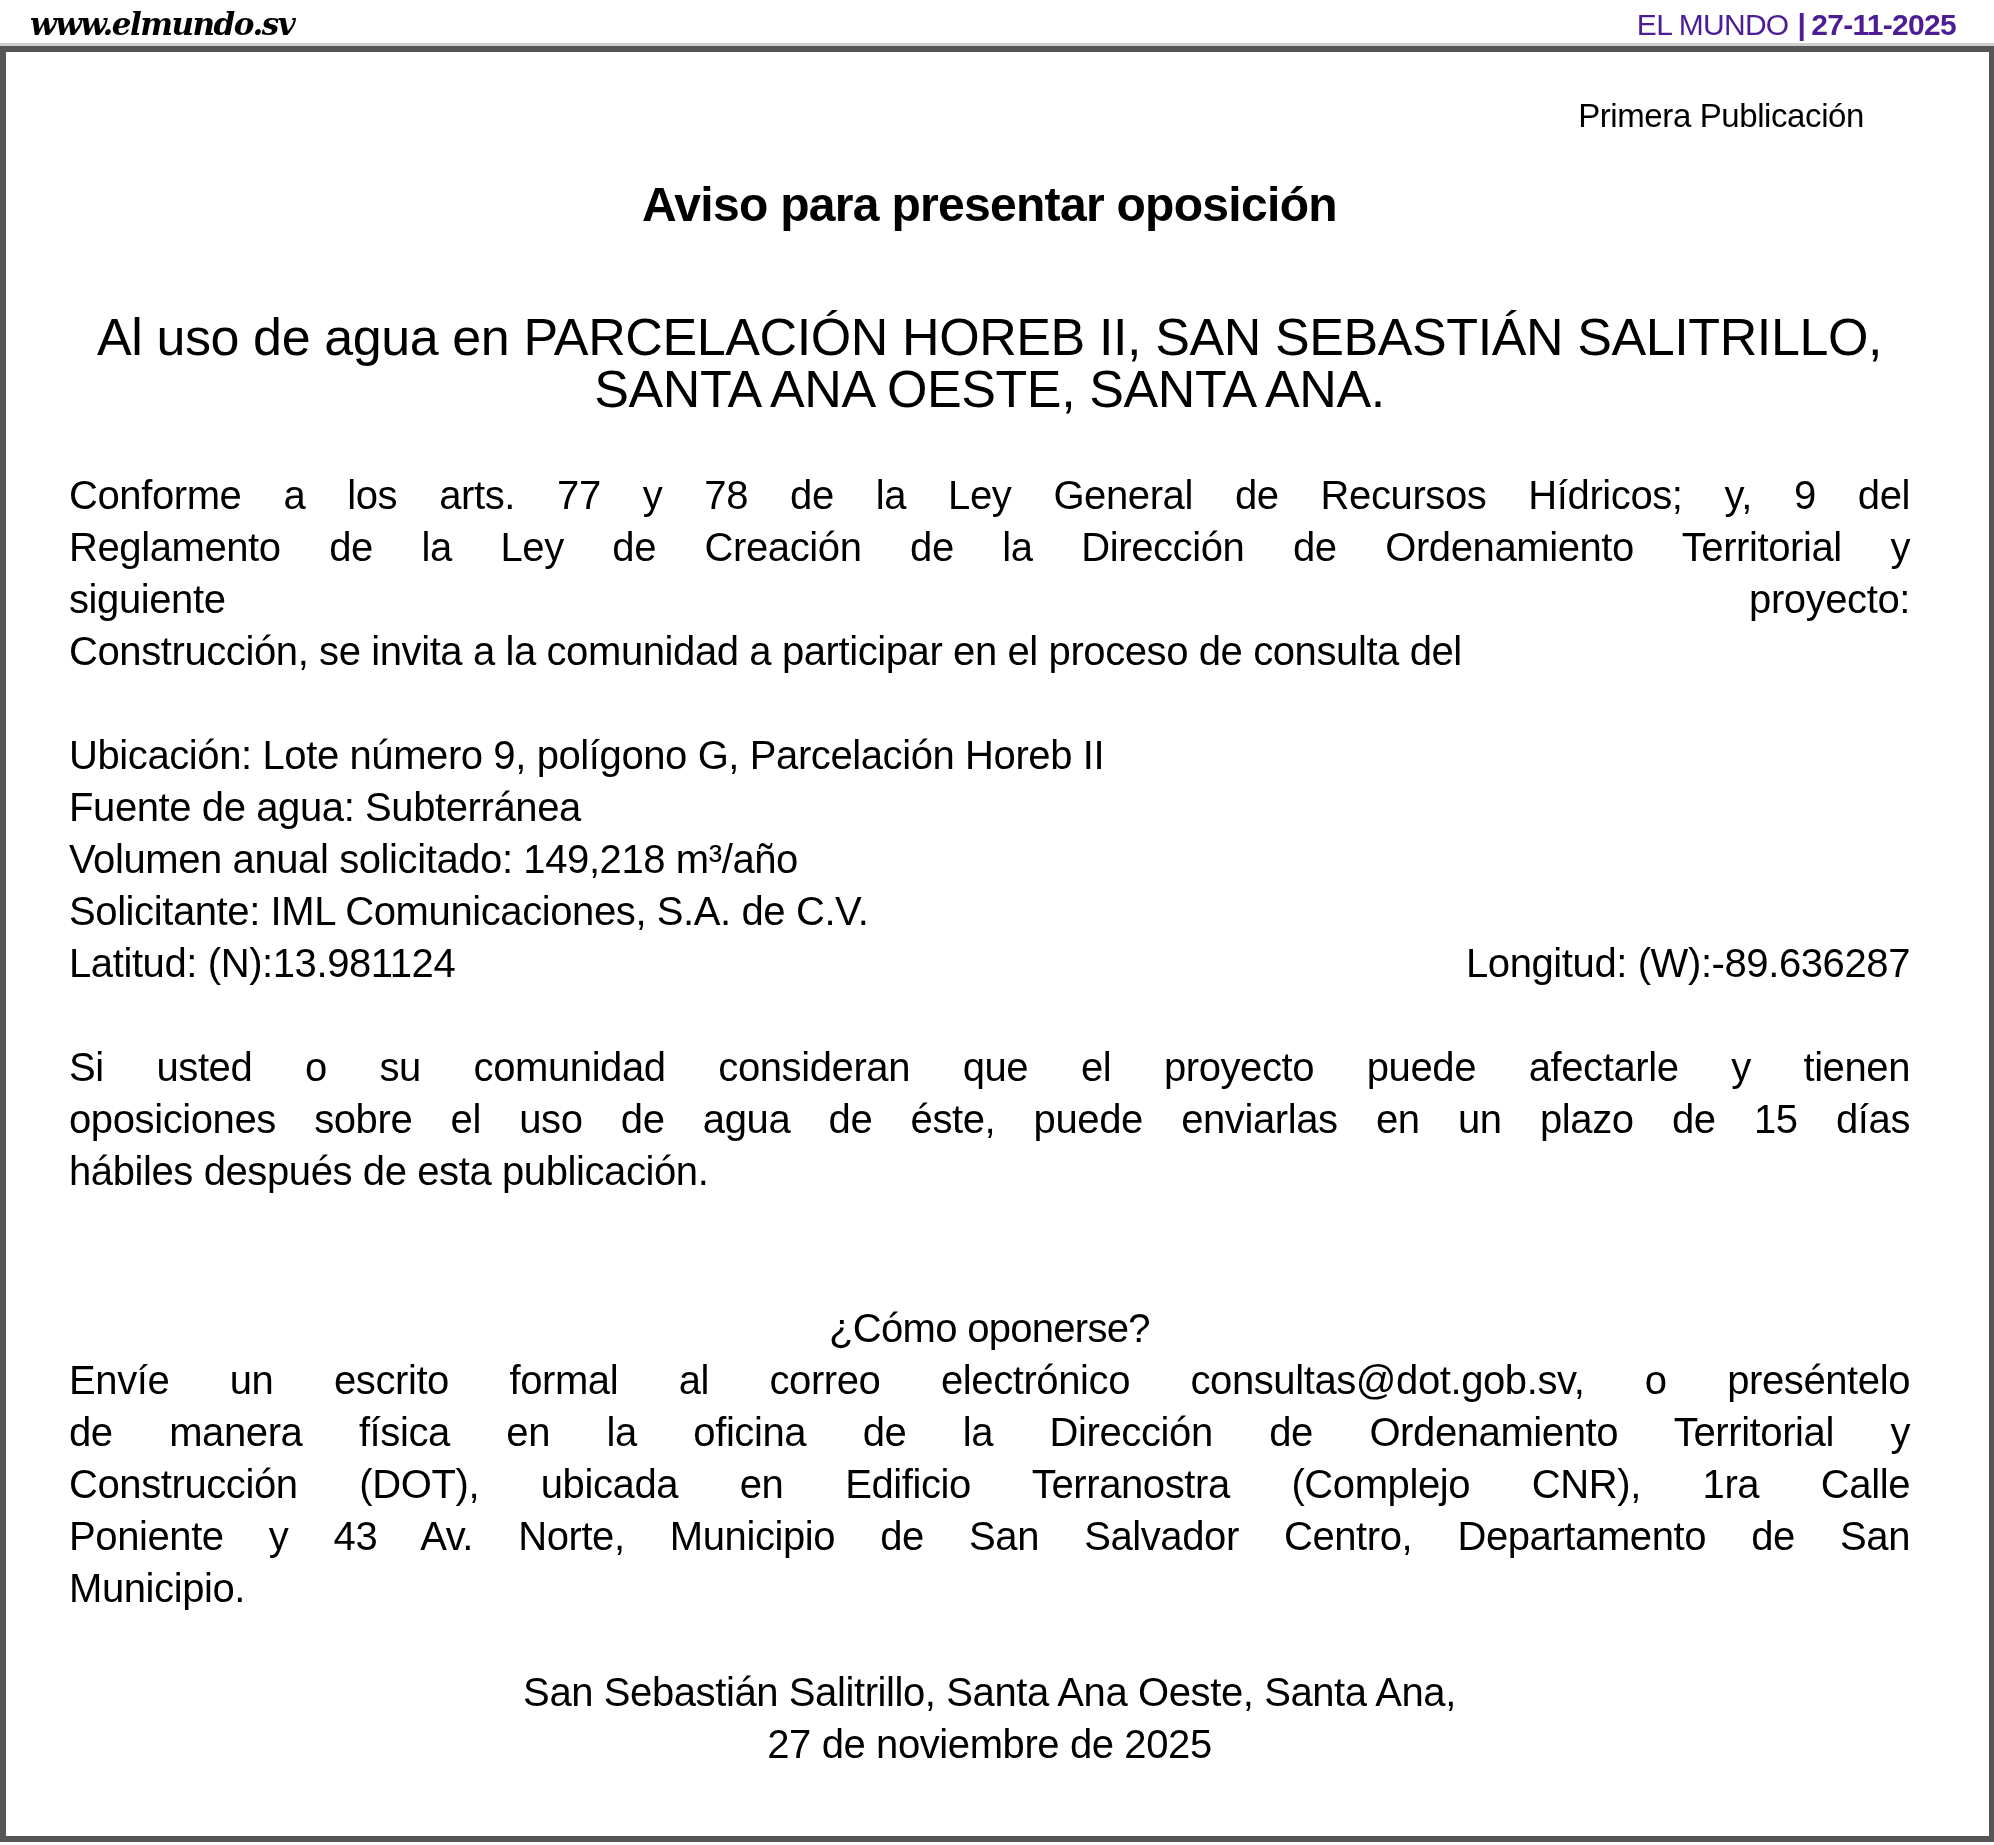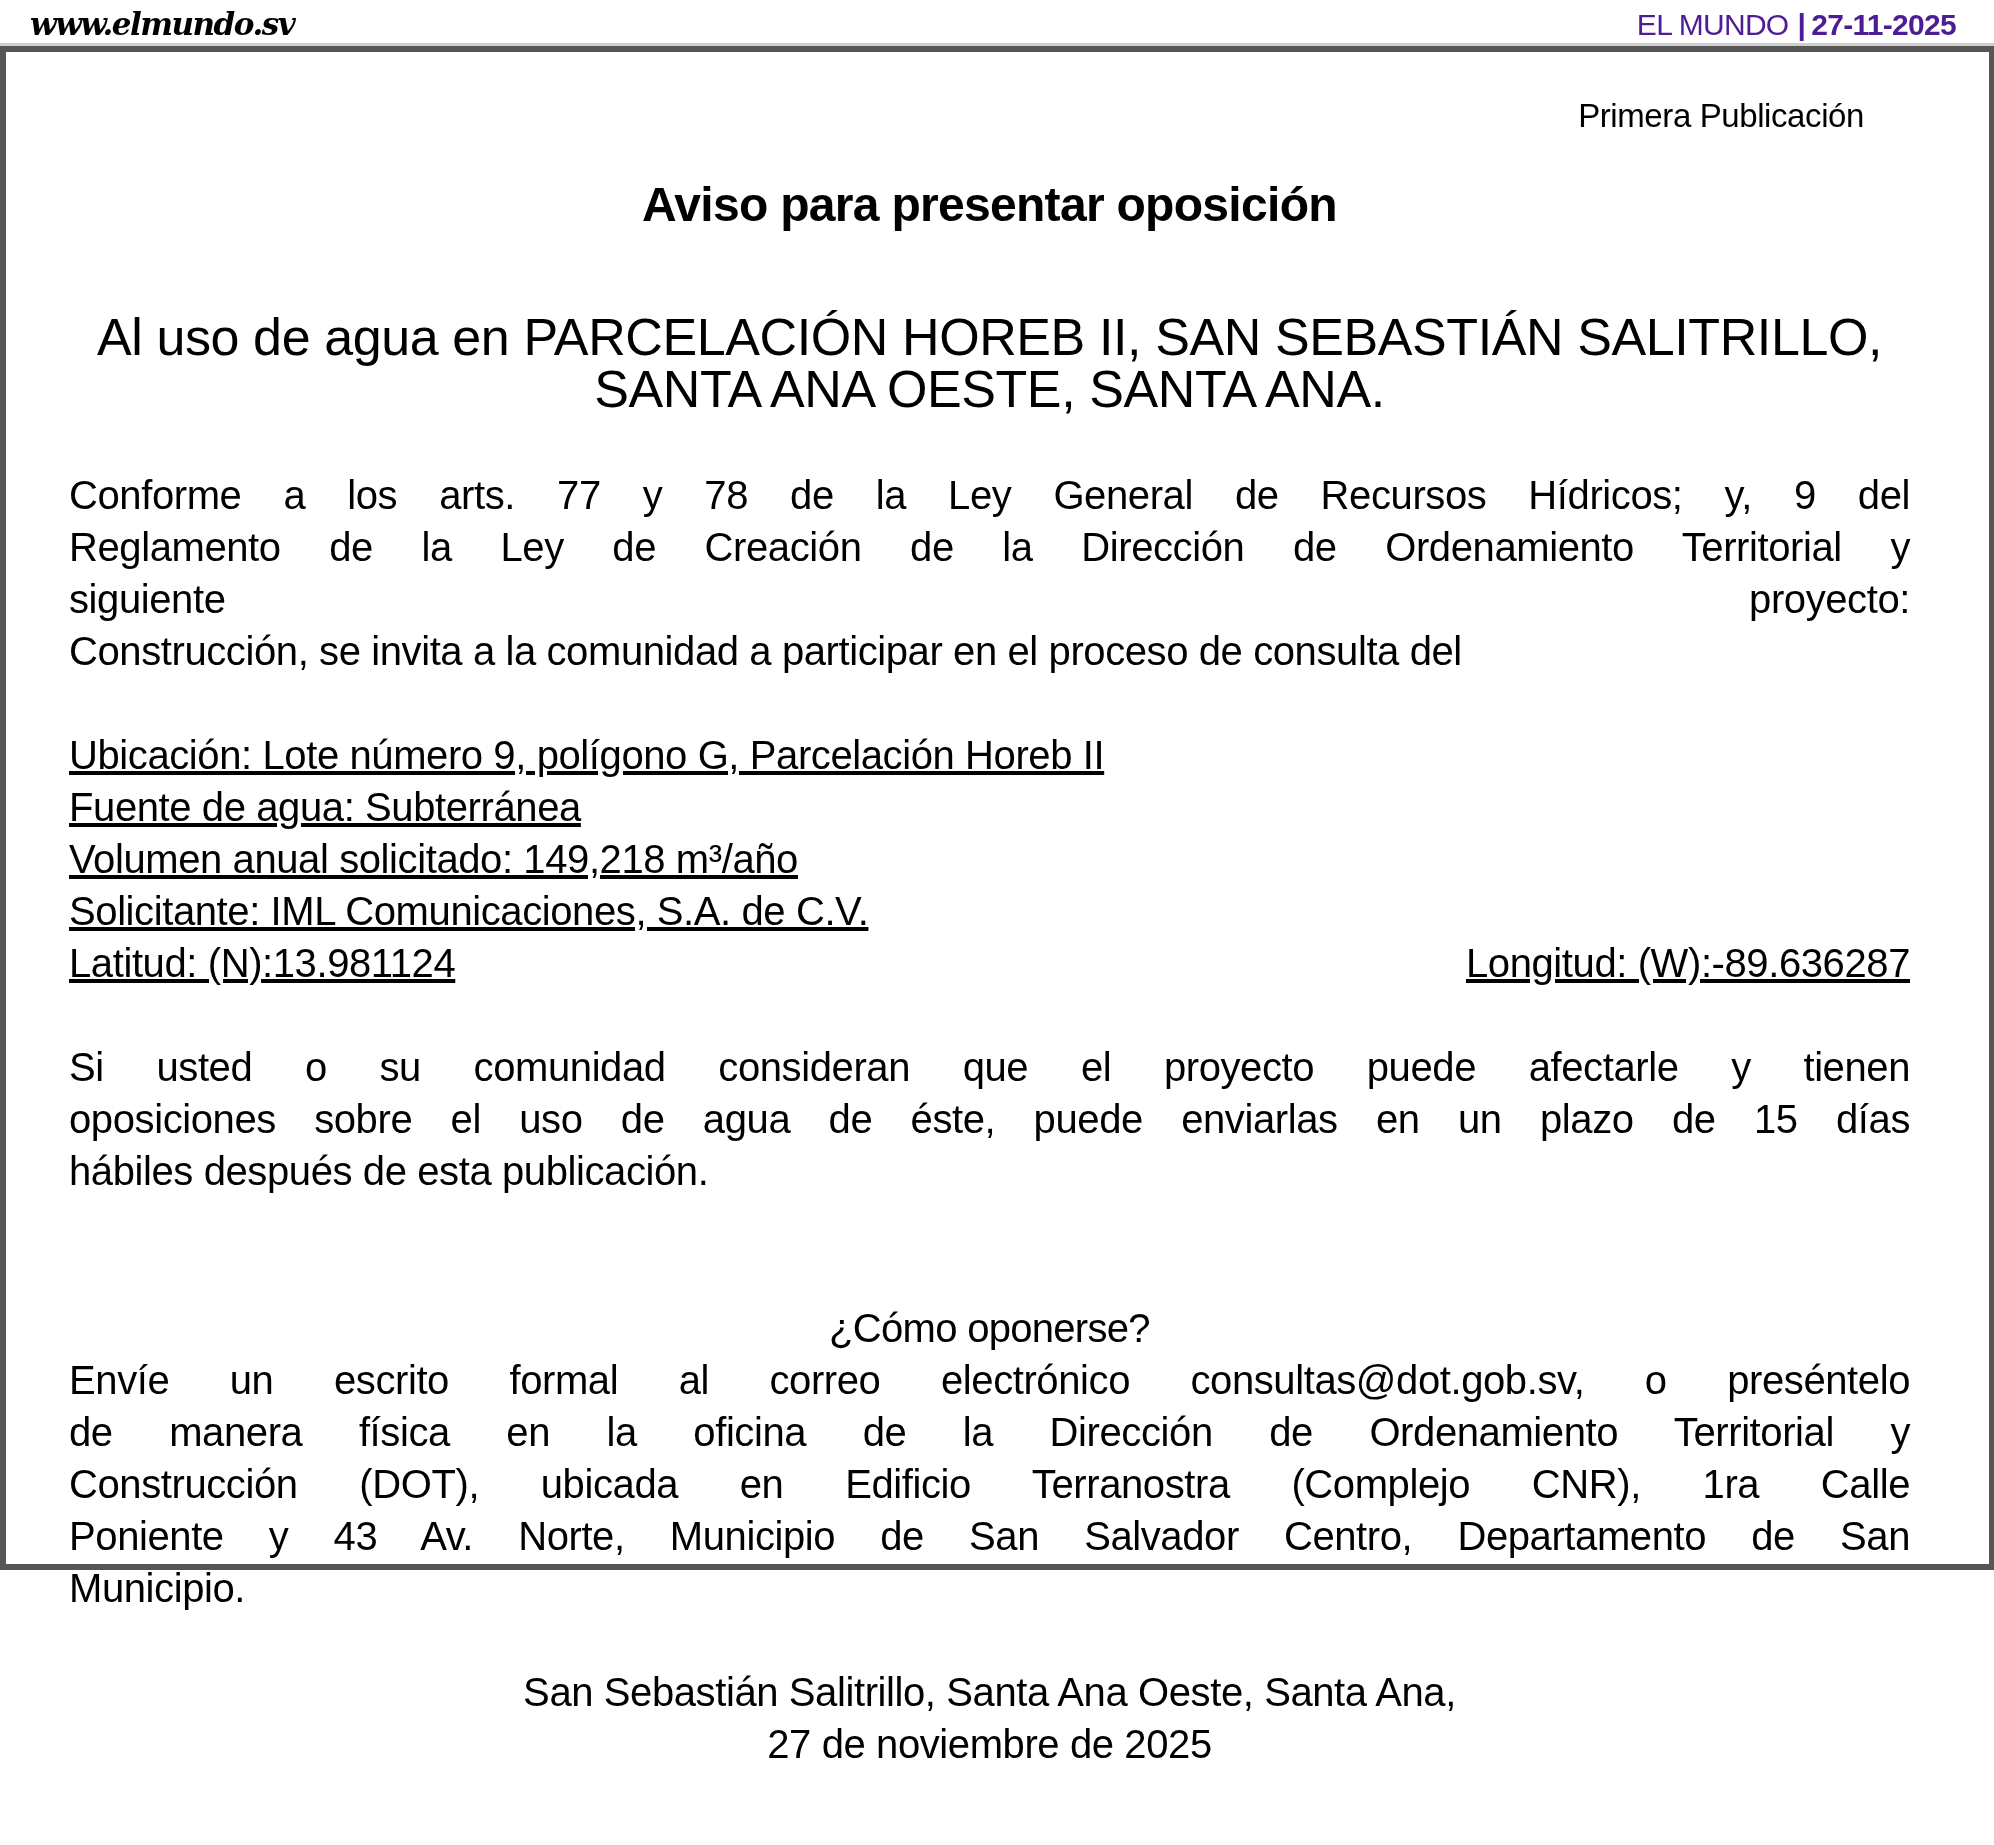--- a/index.html
+++ b/index.html
@@ -42,21 +42,21 @@
     letter-spacing: -0.7px;
     white-space: nowrap;
   }
   .edition .brand { font-weight: normal; }
   .edition .sep   { font-weight: bold; margin: 0 6px 0 9px; }
   .edition .date  { font-weight: bold; }
 
   
   .notice-box {
     box-sizing: border-box;
-    height: 1524px;
+    height: 1796px;
     border: 6px solid #565656;
     padding: 0 79px 4px 63px;
     background: #ffffff;
     font-size: 40px;
     line-height: 52px;
     font-stretch: condensed;
     letter-spacing: -0.4px;
   }
 
   .pub-label {
@@ -83,21 +83,21 @@
   .subtitle > div { text-align: center; }
 
   .intro  { margin-top: 54px; }
   .jpara > div {
     text-align: justify;
     text-align-last: justify;
   }
   .jpara > div:last-child { text-align-last: left; }
 
   .details { margin-top: 52px; }
-  .details .detail-line { text-align: left; text-decoration: underline; }
+  .details .detail-line { text-align: left; }
   .latlong {
     display: flex;
     justify-content: space-between;
   }
 
   .plazo { margin-top: 52px; }
 
   .howto-heading {
     margin-top: 105px;
     font-weight: normal;

